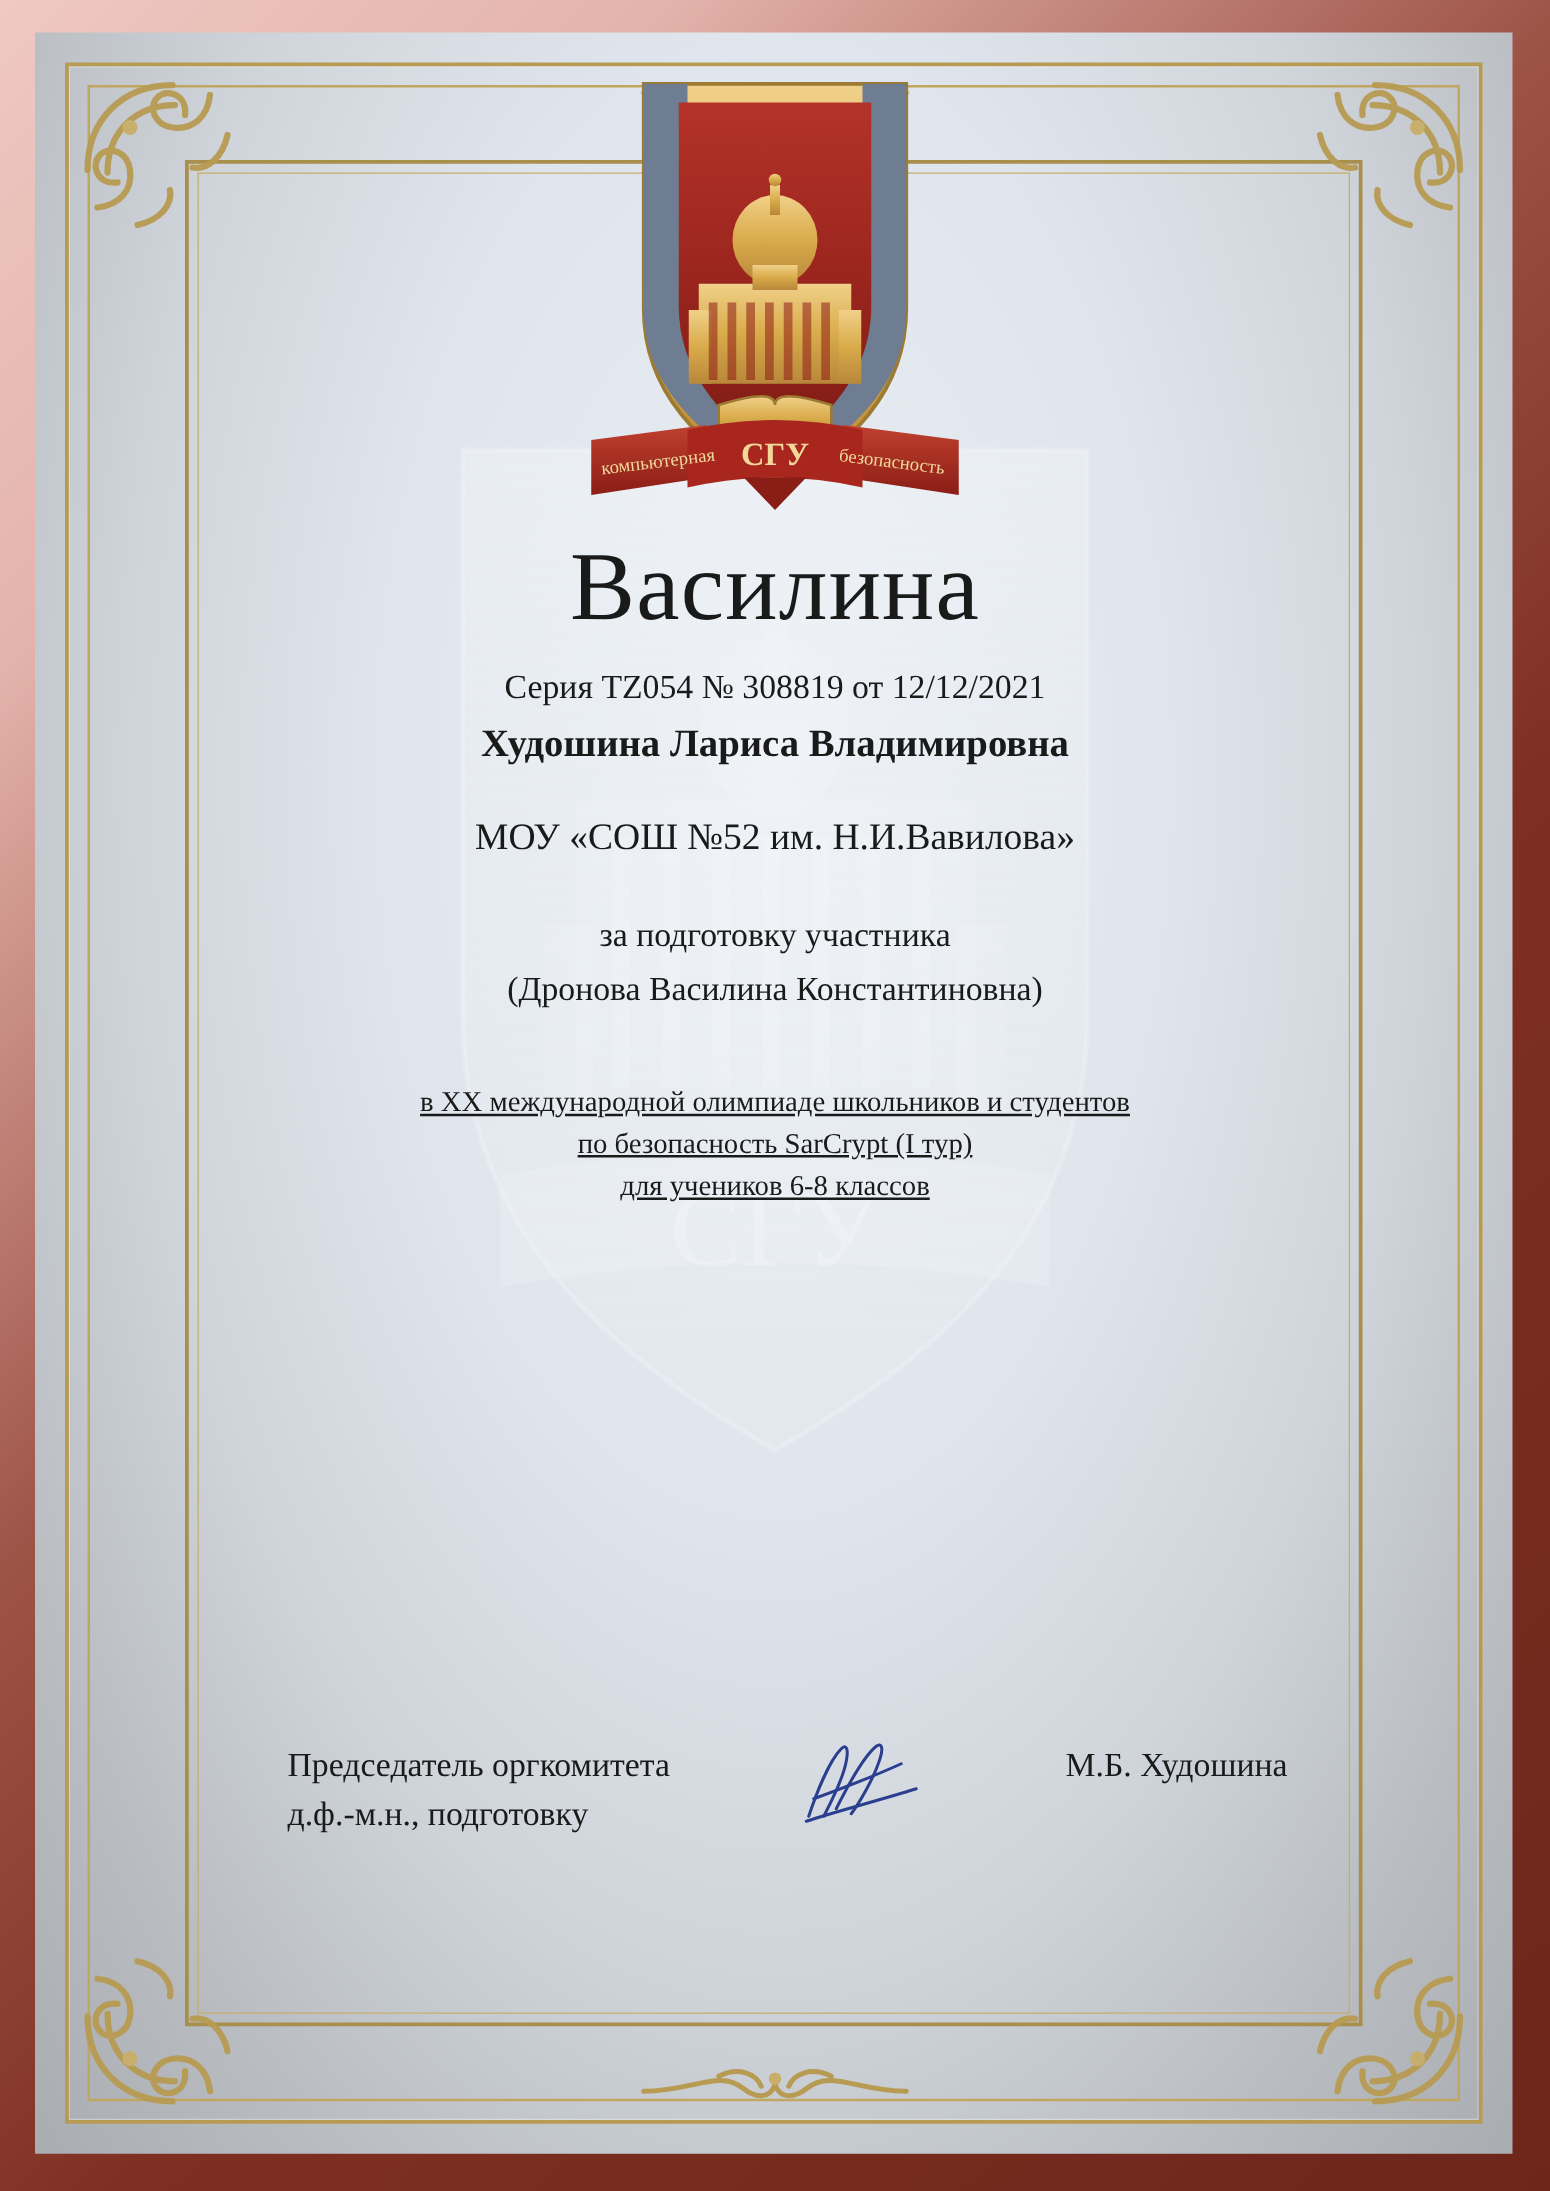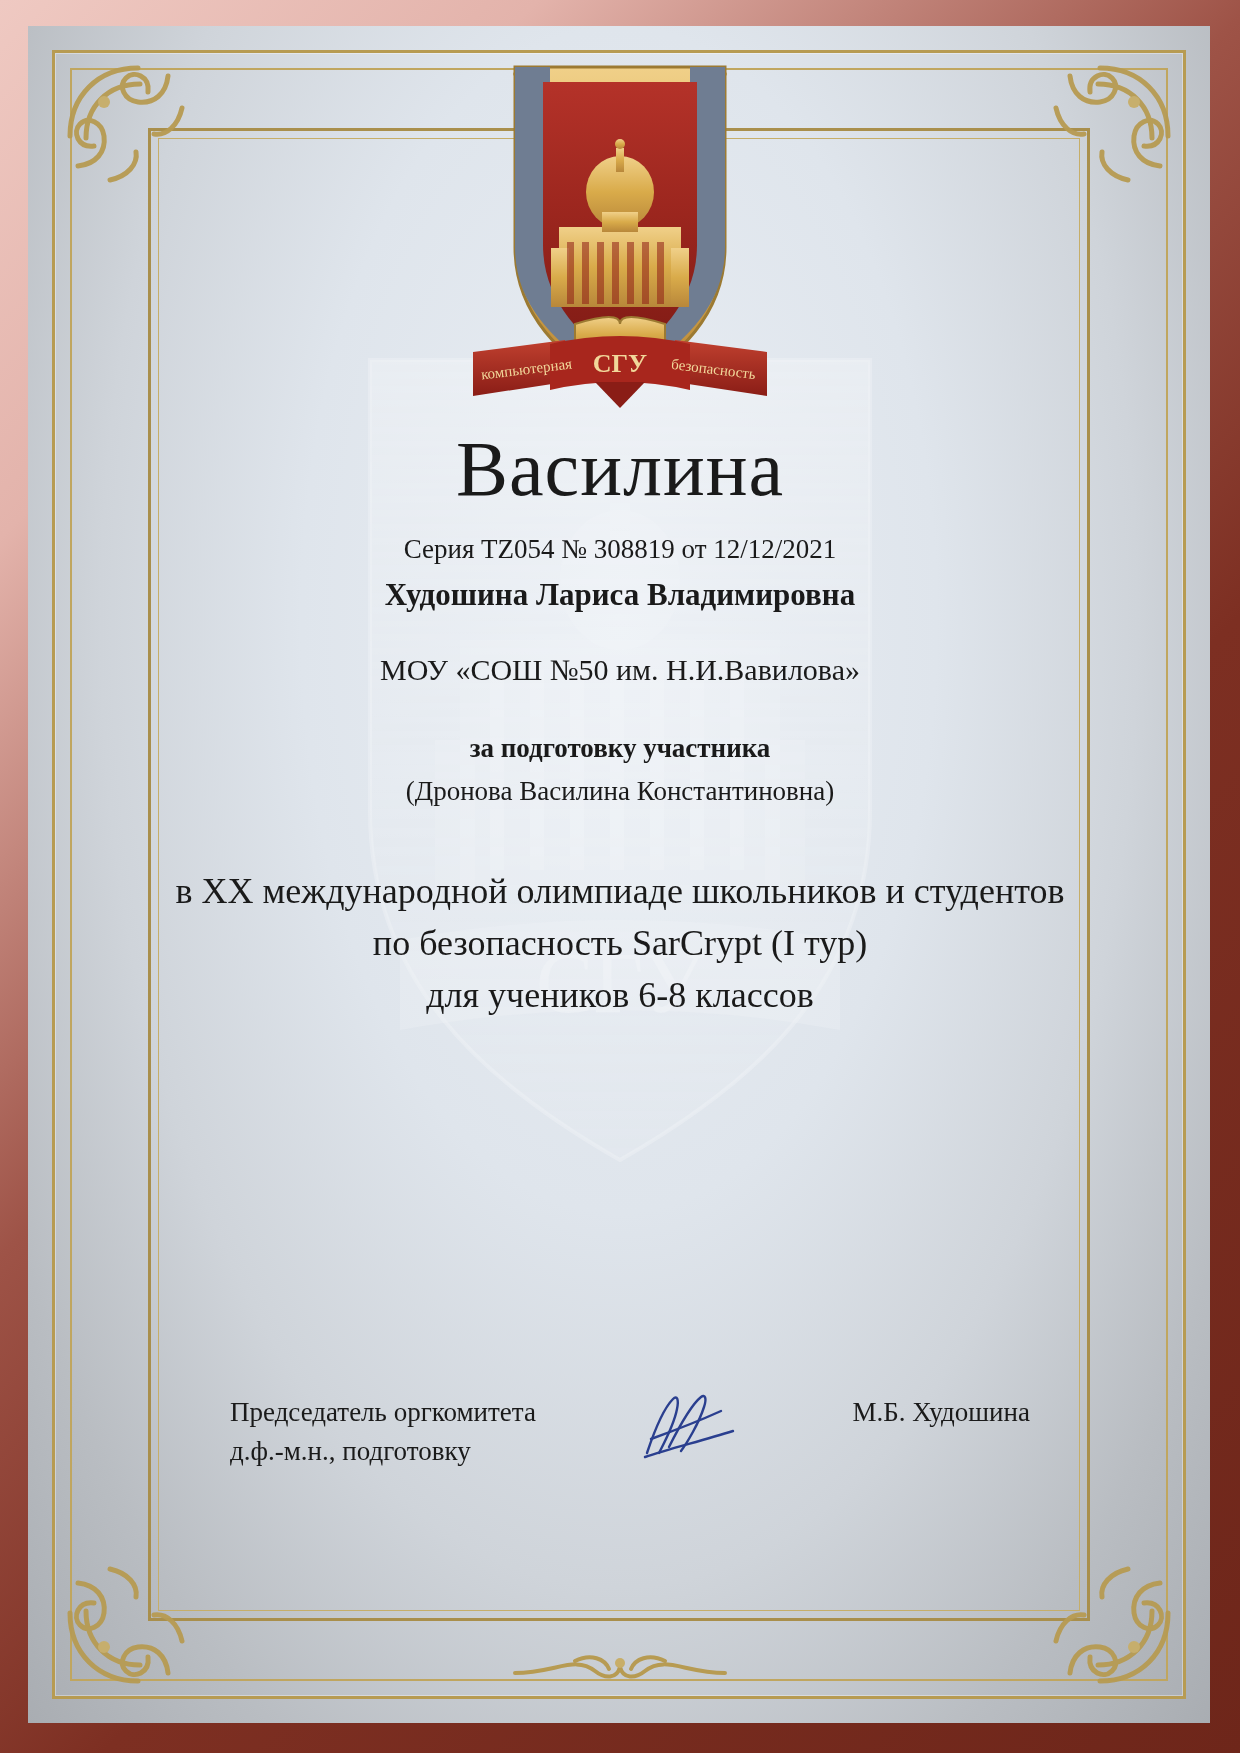--- a/index.html
+++ b/index.html
@@ -135,31 +135,32 @@
     font-size: 31px;
     font-weight: bold;
     margin: 0 0 40px 0;
   }
   .org {
     font-size: 30px;
     margin: 0 0 46px 0;
   }
   .reason {
     font-size: 27px;
-    font-weight: bold;
+    font-weight: normal;
     margin: 0 0 12px 0;
   }
   .participant {
     font-size: 27px;
     margin: 0 0 58px 0;
   }
   .event {
-    font-size: 36px;
+    font-size: 23px;
     line-height: 1.45;
     margin: 0;
+    text-decoration: underline;
   }
 
   
   .signature-block {
     position: absolute;
     left: 230px;
     right: 210px;
     bottom: 282px;
     display: flex;
     align-items: flex-start;
@@ -360,21 +361,21 @@
       <text x="258" y="322" text-anchor="middle" font-family="'Liberation Serif', serif" font-size="15" fill="#f1d79a" transform="rotate(7 258 322)">безопасность</text>
       <text x="165" y="320" text-anchor="middle" font-family="'Liberation Serif', serif" font-size="26" font-weight="bold" fill="#f1d79a">СГУ</text>
       <path d="M140 330 L190 330 L165 356 Z" fill="#8a1d16"></path>
     </svg>
   </div>
 
   <div class="content">
     <h1 class="title">Василина</h1>
     <p class="serial">Серия TZ054 № 308819 от 12/12/2021</p>
     <p class="recipient">Худошина Лариса Владимировна</p>
-    <p class="org">МОУ «СОШ №50 им. Н.И.Вавилова»</p>
+    <p class="org">МОУ «СОШ №52 им. Н.И.Вавилова»</p>
     <p class="reason">за подготовку участника</p>
     <p class="participant">(Дронова Василина Константиновна)</p>
     <p class="event">в XX международной олимпиаде школьников и студентов</p>
     <p class="event">по безопасность SarCrypt (I тур)</p>
     <p class="event">для учеников 6-8 классов</p>
   </div>
 
   <div class="signature-block">
     <div class="sign-left">
       <div>Председатель оргкомитета</div>

